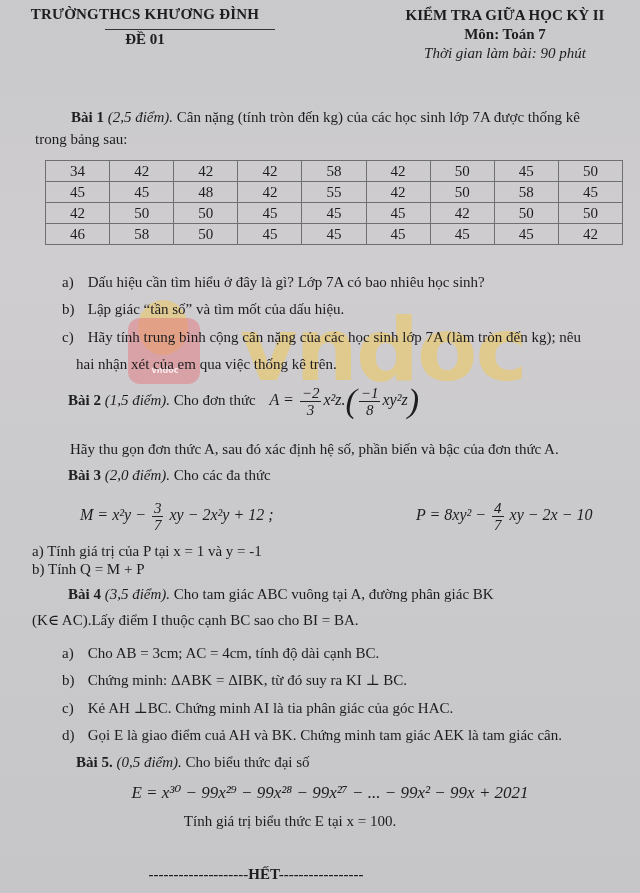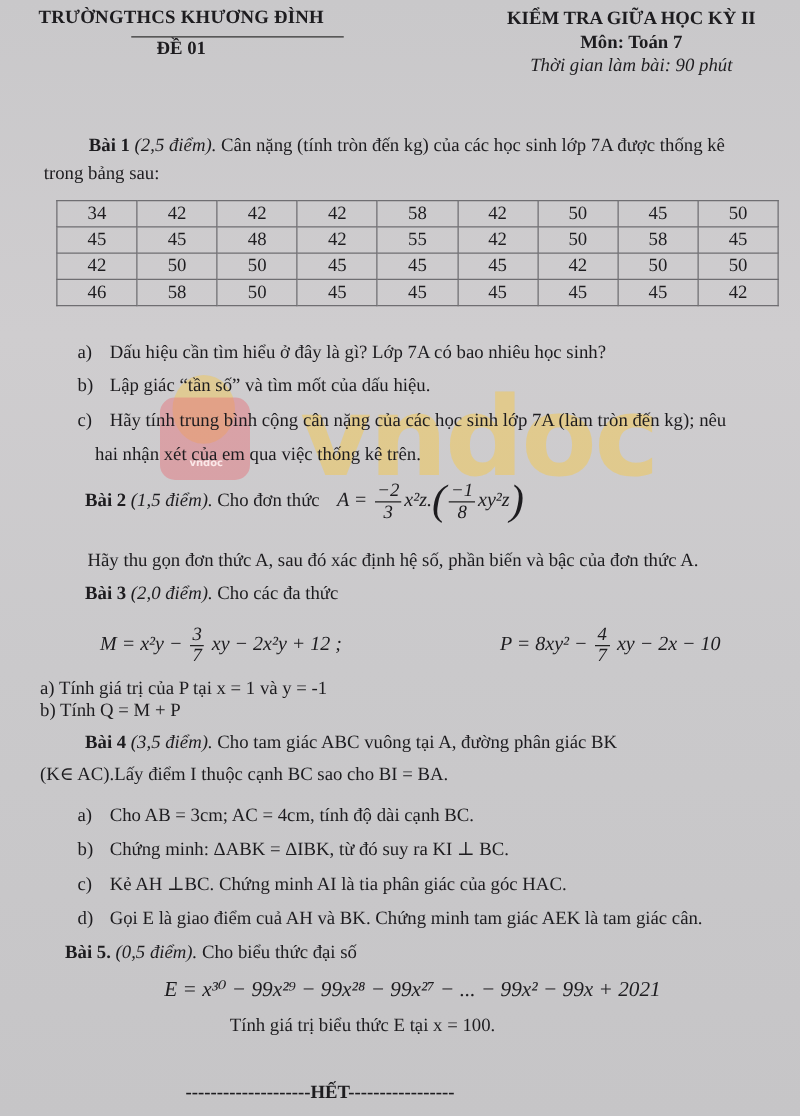--- a/index.html
+++ b/index.html
@@ -157,21 +157,21 @@
 <div class="abs p" style="left:32px; top:464px;">
   <span class="b">Bài 3</span>
   <span class="i">(2,0 điểm).</span>
   <span>Cho các đa thức</span>
 </div>
 <div class="abs math" style="left:80px; top:500px;">
   <span>M = x²y −</span>
   <span class="frac"><span class="num">3</span><span class="den">7</span></span>
   <span>xy − 2x²y + 12 ;</span>
 </div>
-<div class="abs math" style="left:400px; top:500px;">
+<div class="abs math" style="left:416px; top:500px;">
   <span>P = 8xy² −</span>
   <span class="frac"><span class="num">4</span><span class="den">7</span></span>
   <span>xy − 2x − 10</span>
 </div>
 <div class="abs p" style="left:32px; top:542px; line-height:18px;">
   <span>a)</span>
   <span>Tính giá trị của P tại x = 1 và y = -1</span>
 </div>
 <div class="abs p" style="left:32px; top:560px; line-height:18px;">
   <span>b)</span>
@@ -195,21 +195,21 @@
 </div>
 <div class="abs sub p" style="top:697px;">
   <span class="lbl">c)</span>
   <span> Kẻ AH ⊥BC. Chứng minh AI là tia phân giác của góc HAC.</span>
 </div>
 <div class="abs sub p" style="top:724px;">
   <span class="lbl">d)</span>
   <span>Gọi E là giao điểm cuả AH và BK. Chứng minh tam giác AEK là tam giác cân.</span>
 </div>
 
-<div class="abs p" style="left:16px; top:751px;">
+<div class="abs p" style="left:40px; top:751px;">
   <span class="b">Bài 5.</span>
   <span class="i">(0,5 điểm).</span>
   <span>Cho biểu thức đại số</span>
 </div>
 <div class="abs math" style="left:0; width:660px; text-align:center; top:782px; font-size:17px;">E = x³⁰ − 99x²⁹ − 99x²⁸ − 99x²⁷ − ... − 99x² − 99x + 2021</div>
 <div class="abs p" style="left:0; width:580px; text-align:center; top:810px;">Tính giá trị biểu thức E tại x = 100.</div>
 
 <div class="abs end">--------------------HẾT-----------------</div>
 
 </body></html>

